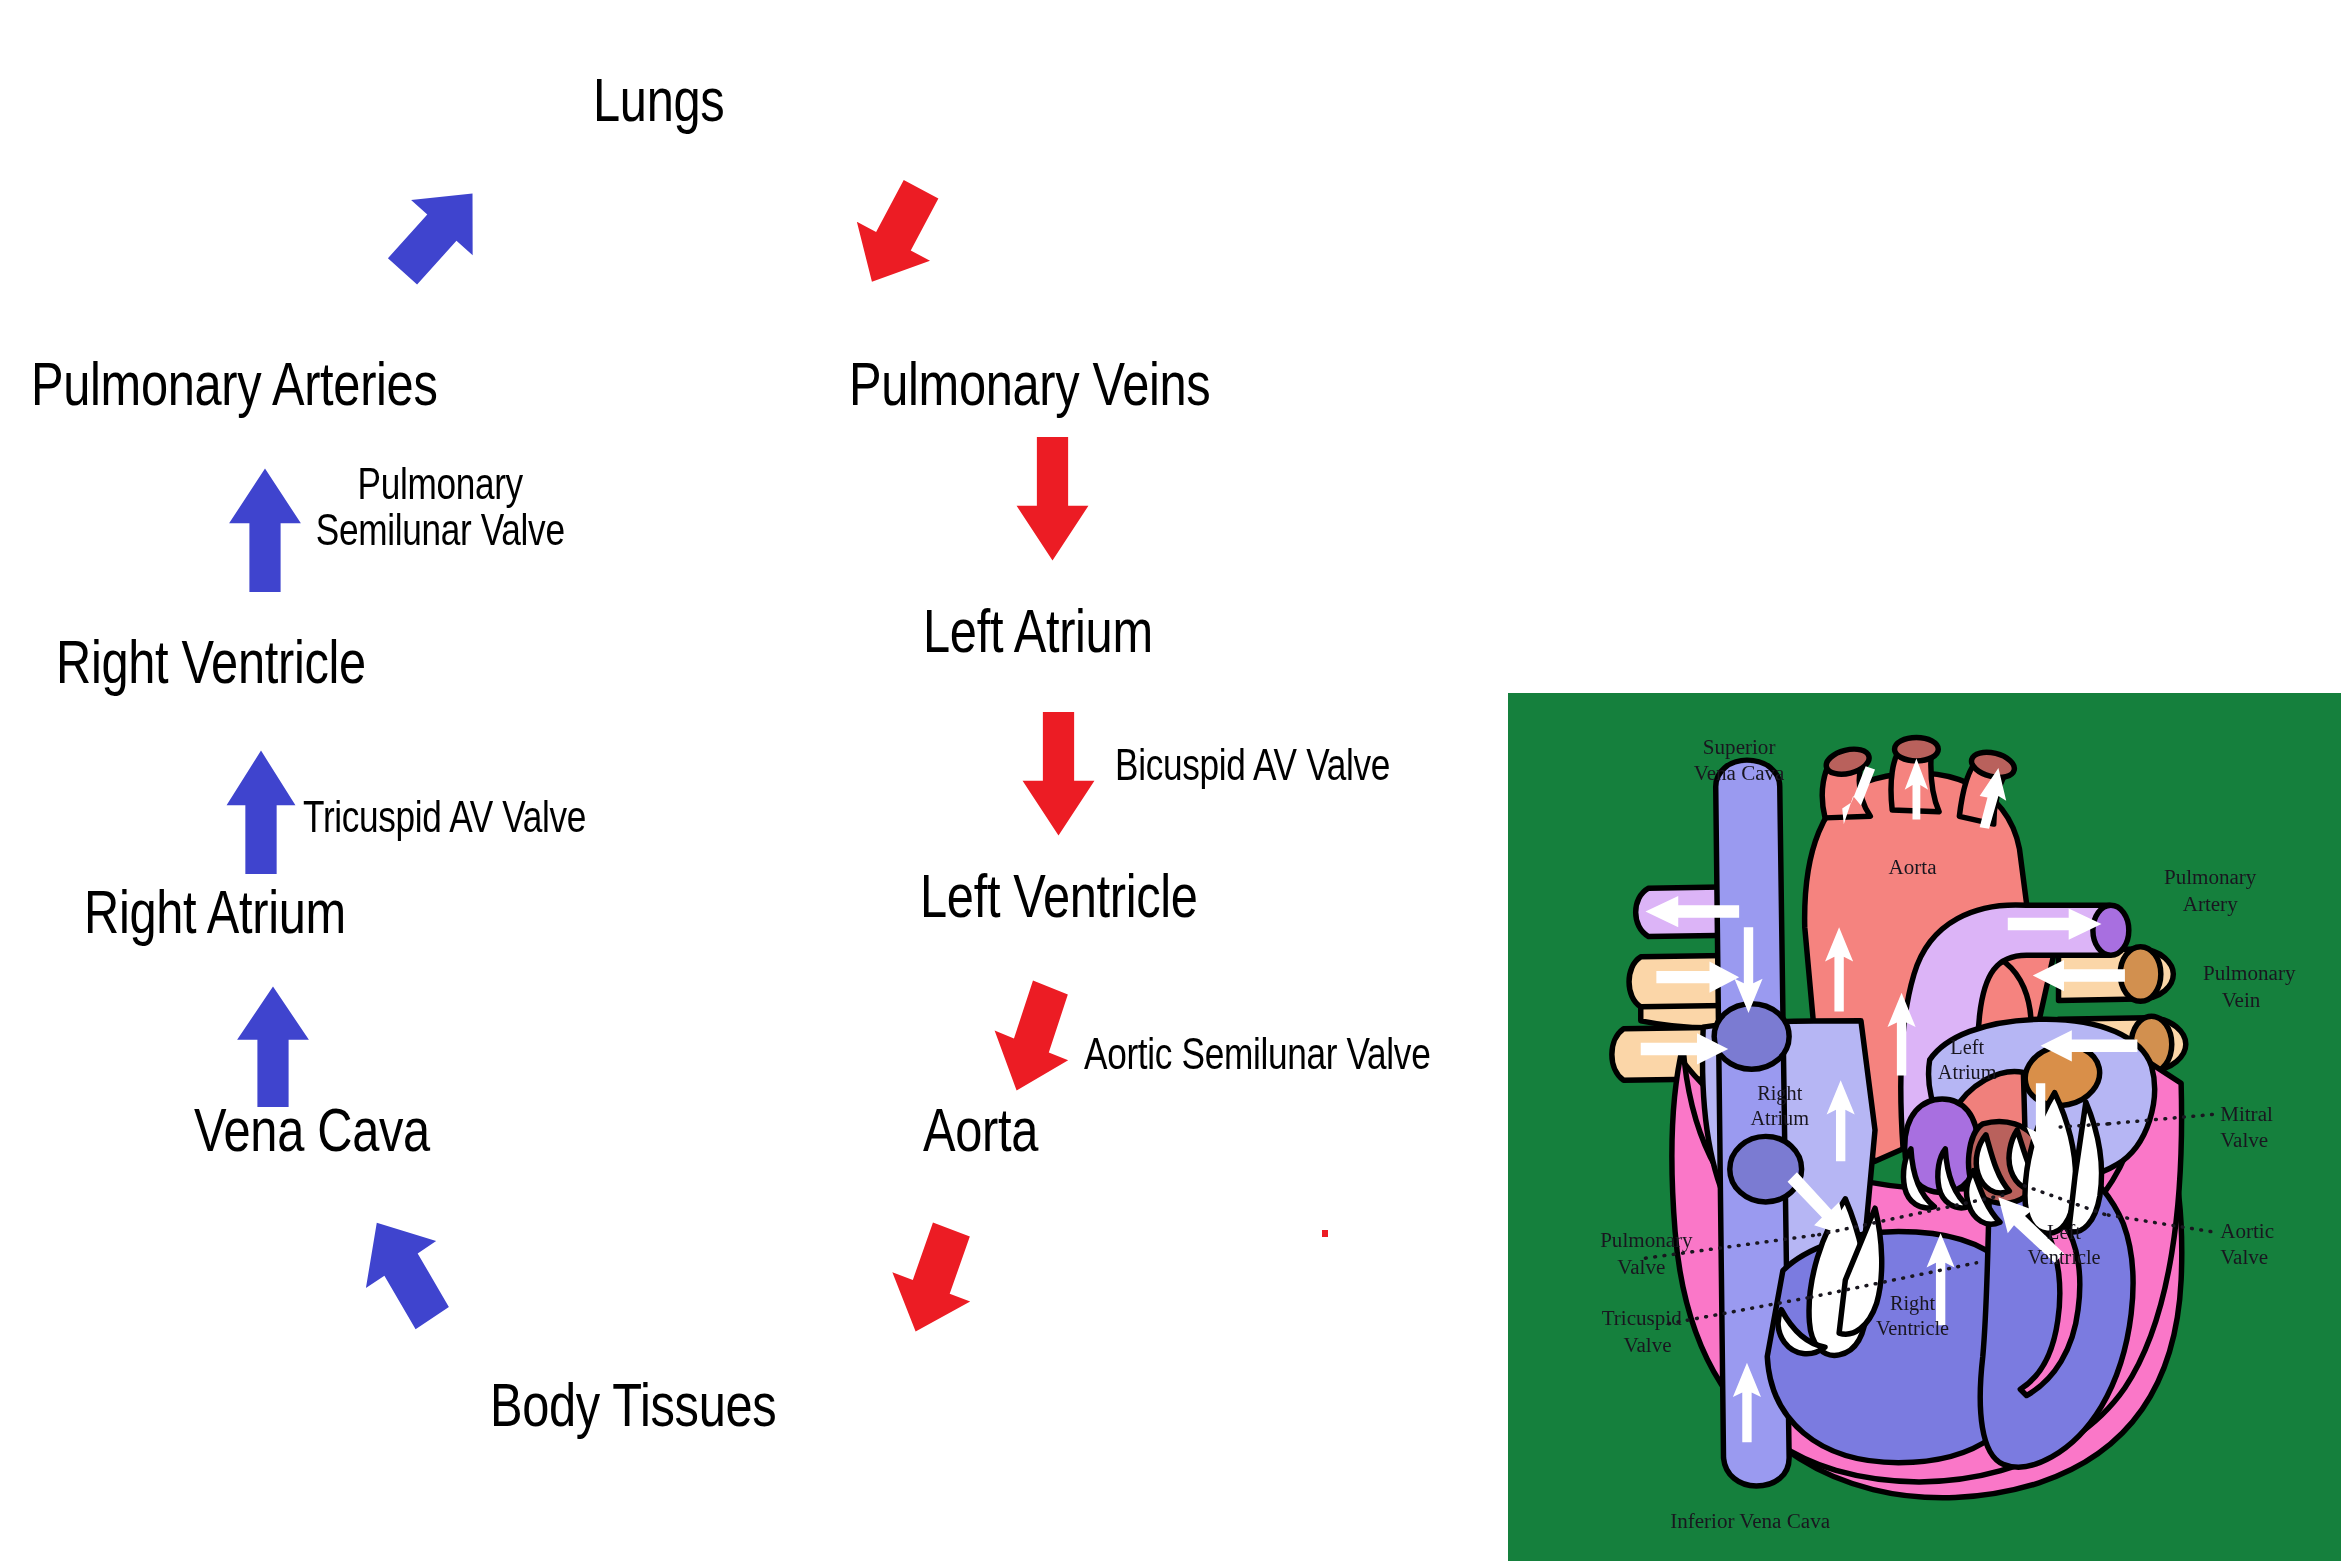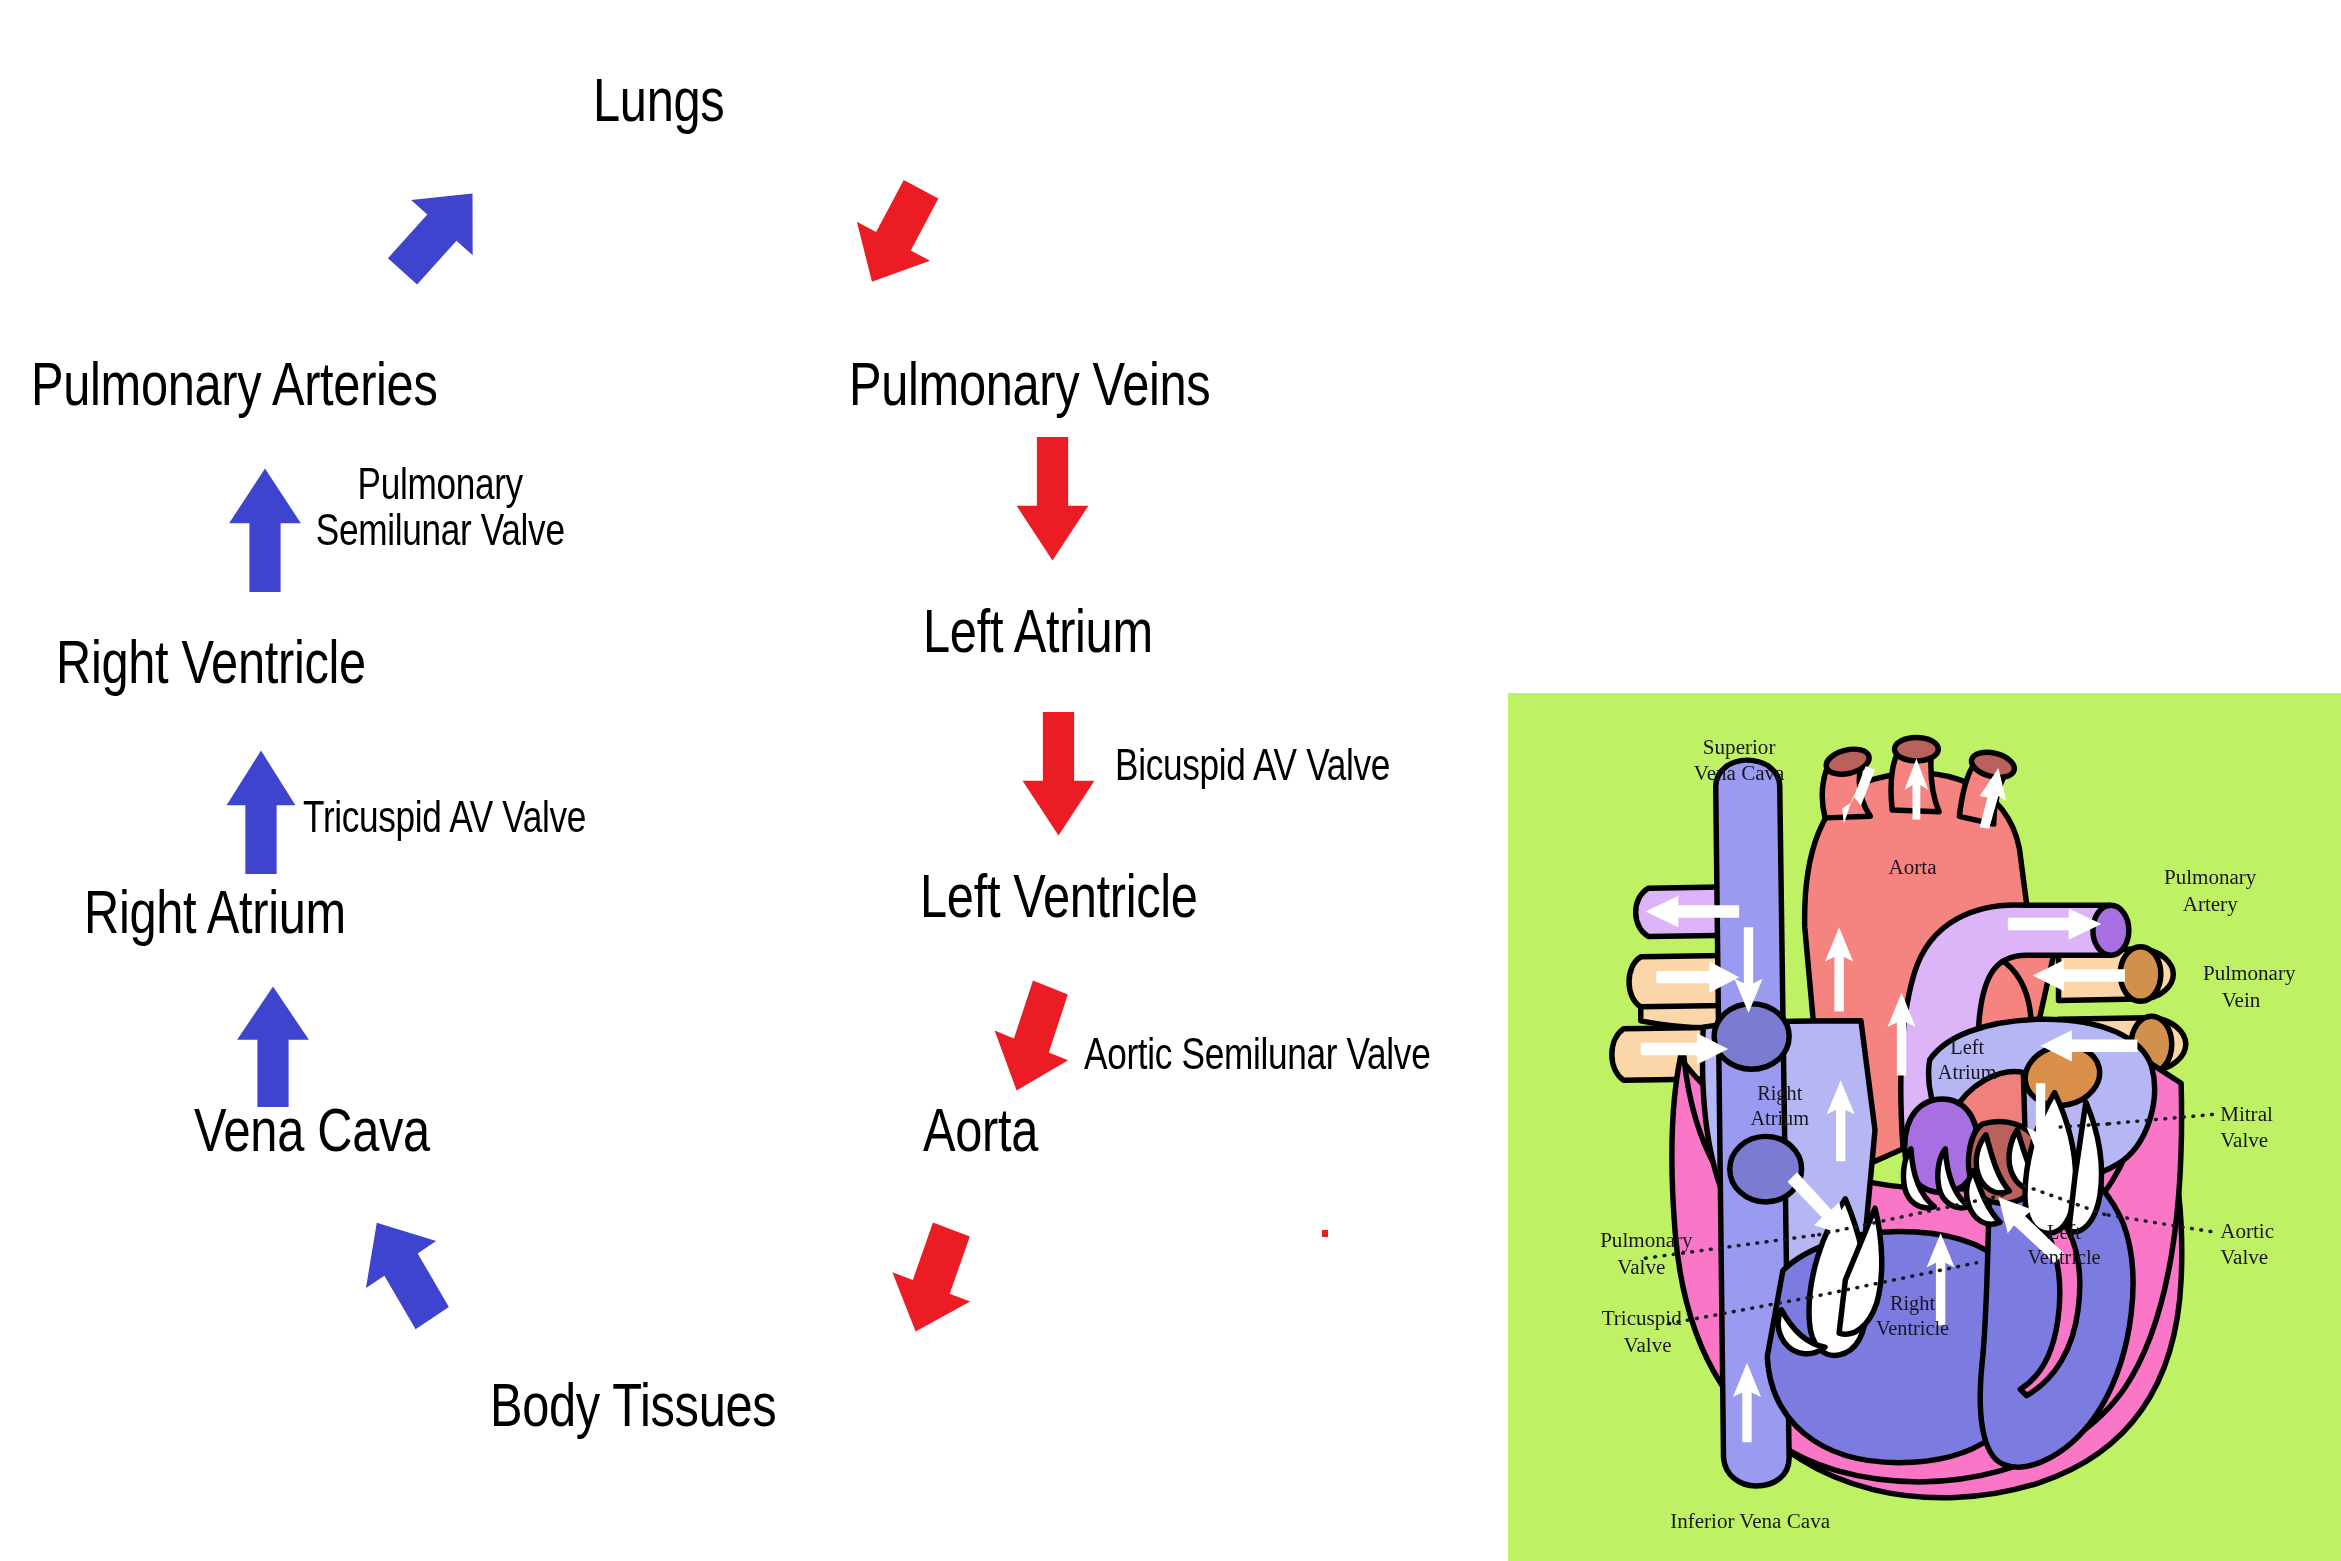--- a/index.html
+++ b/index.html
@@ -35,21 +35,21 @@
   .arrow { position: absolute; }
   .arrow svg { display:block; width:100%; height:100%; overflow: visible; }
 
   
   #heart-panel {
     position: absolute;
     left: 1508px;
     top: 693px;
     width: 834px;
     height: 868px;
-    background: #bef264;
+    background: #15803d;
   }
   #heart-panel svg { display:block; width:100%; height:100%; }
 
   .heart-label {
     font-family: "Liberation Serif", serif;
     font-size: 27px;
     fill: #19161f;
   }
   .heart-label-sm {
     font-family: "Liberation Serif", serif;

